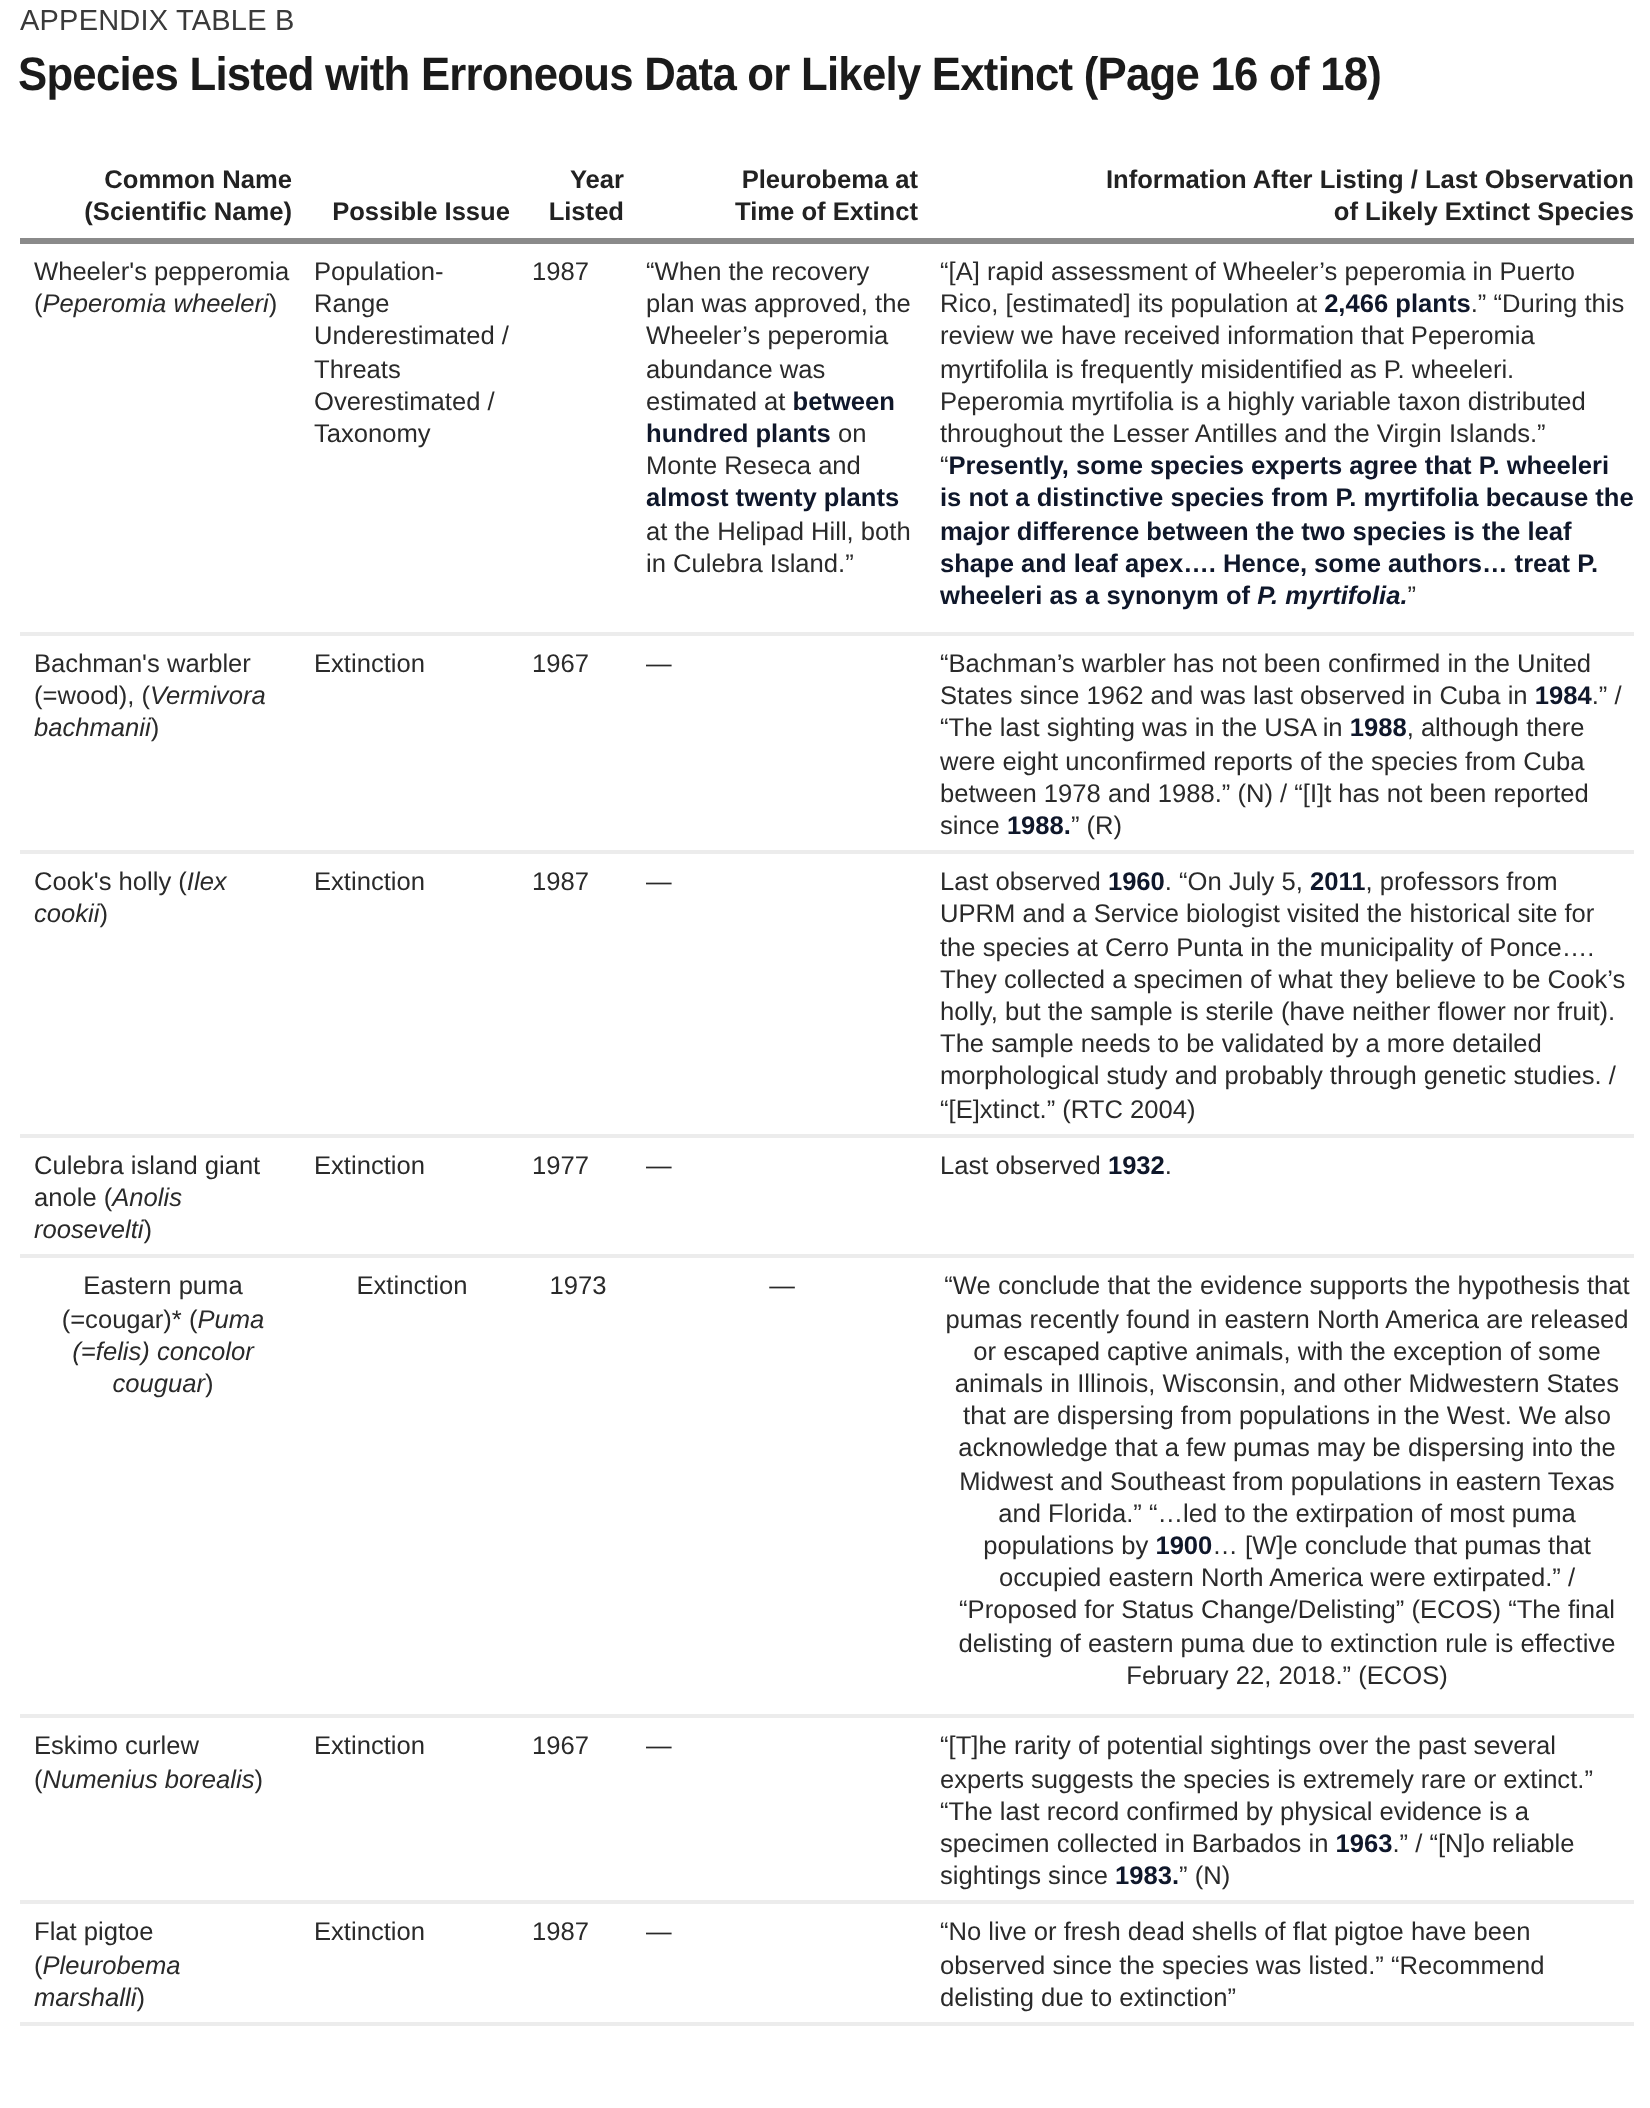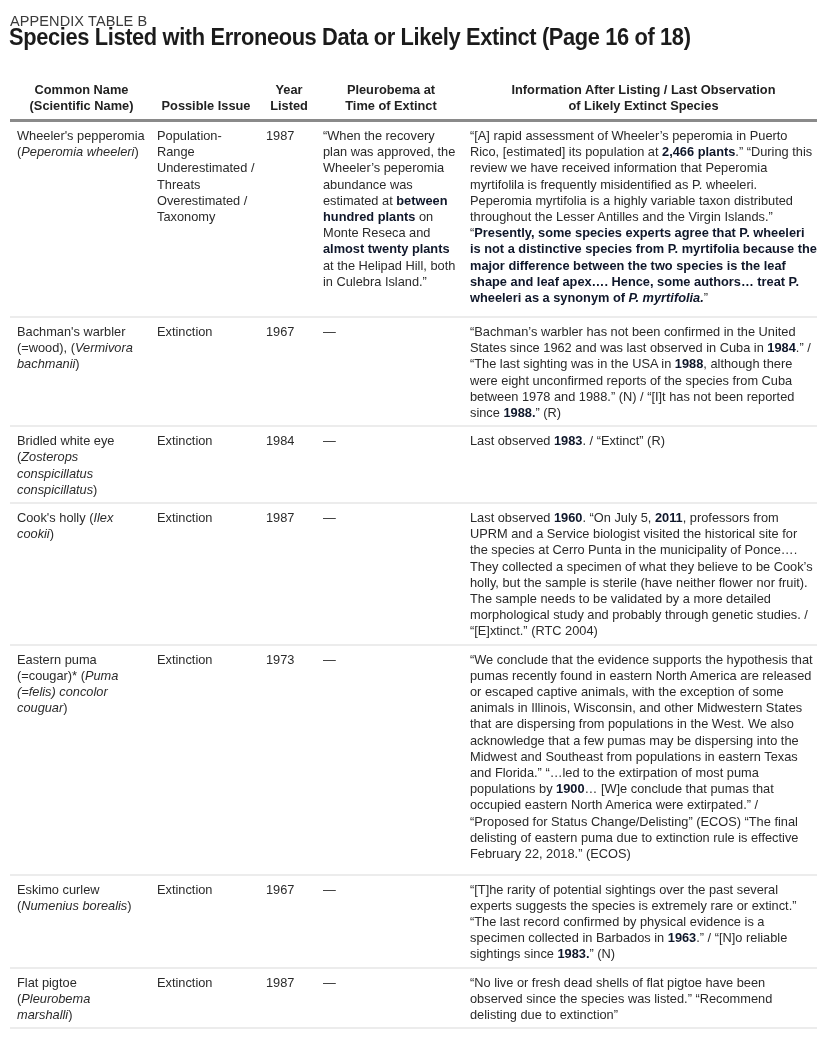--- a/index.html
+++ b/index.html
@@ -1,55 +1,55 @@
 <!DOCTYPE html>
 <html><head>
 <meta charset="utf-8">
 <style>
   html, body { margin: 0; padding: 0; background: #ffffff; }
   body {
     width: 825px; height: 1054px; overflow: hidden; position: relative;
     font-family: "Liberation Sans", "DejaVu Sans", sans-serif; color: #222;
   }
   .kicker {
-    position: absolute; left: 10px; top: 13px;
+    position: absolute; left: 10px; top: 3px;
     font-size: 14.5px; color: #3a3a3a; letter-spacing: 0.1px;
     font-family: "Liberation Sans", sans-serif;
   }
   .title {
     position: absolute; left: 9px; top: 24px;
     font-size: 23.5px; font-weight: bold; color: #1b1b1b;
     letter-spacing: -0.4px; transform: scaleX(0.93); transform-origin: left top;
     white-space: nowrap;
   }
   table {
     position: absolute; left: 10px; top: 82px; width: 807px;
     border-collapse: collapse; table-layout: fixed;
     font-size: 12.8px; line-height: 16.2px;
   }
   col.c1 { width: 140px; } col.c2 { width: 109px; } col.c3 { width: 57px; }
   col.c4 { width: 147px; } col.c5 { width: 354px; }
   th {
-    text-align: center; vertical-align: bottom; font-weight: bold;
+    text-align: right; vertical-align: bottom; font-weight: bold;
     font-size: 12.8px; line-height: 16px; color: #222;
     padding: 0 4px 5px 7px; border-bottom: 3px solid #8a8a8a;
   }
   td {
     vertical-align: top; padding: 6px 4px 4px 7px; color: #2a2a2a;
     border-bottom: 2px solid #ececec;
   }
   td.last, th.last { padding-right: 0; }
   td b { color: #0f172a; }
   .sci { font-style: italic; }
   tr.r1 td { height: 184px; margin-top: 35px; }
   tr.r2 td { height: 94px; }
   tr.r3 td { height: 60px; }
   tr.r4 td { height: 124px; }
   tr.r5 td { height: 44px; }
-  tr.r6 td { height: 218px; }
+  tr.r6 td { height: 218px; text-align: center; }
   tr.r7 td { height: 76px; }
 </style>
 </head>
 <body>
 
 <div class="kicker">APPENDIX TABLE B</div>
 <div class="title">Species Listed with Erroneous Data or Likely Extinct (Page 16 of 18)</div>
 
 <table>
   <colgroup>
@@ -90,33 +90,33 @@
         <td><span>“When the recovery plan was approved, the Wheeler’s peperomia abundance was estimated at </span><b>between hundred plants</b><span> on Monte Reseca and </span><b>almost twenty plants</b><span> at the Helipad Hill, both in Culebra Island.”</span></td>
         <td class="last"><span>“[A] rapid assessment of Wheeler’s peperomia in Puerto Rico, [estimated] its population at </span><b>2,466 plants</b><span>.” “During this review we have received information that Peperomia myrtifolila is frequently misidentified as P. wheeleri. Peperomia myrtifolia is a highly variable taxon distributed throughout the Lesser Antilles and the Virgin Islands.” “</span><b>Presently, some species experts agree that P. wheeleri is not a distinctive species from P. myrtifolia because the major difference between the two species is the leaf shape and leaf apex…. Hence, some authors… treat P. wheeleri as a synonym of </b><b style="font-style: italic;">P. myrtifolia.</b><span>”</span></td>
       </tr>
       <tr class="r2">
         <td><span>Bachman's warbler (=wood),</span> (<span class="sci">Vermivora bachmanii</span>)</td>
         <td>Extinction</td>
         <td>1967</td>
         <td><span>—</span></td>
         <td class="last"><span>“Bachman’s warbler has not been confirmed in the United States since 1962 and was last observed in Cuba in </span><b>1984</b><span>.” / “The last sighting was in the USA in </span><b>1988</b><span>, although there were eight unconfirmed reports of the species from Cuba between 1978 and 1988.” (N) / “[I]t has not been reported since </span><b>1988.</b><span>” (R)</span></td>
       </tr>
-      <tr class="r3">
-        <td><span>Bridled white eye</span> (<span class="sci">Zosterops conspicillatus conspicillatus</span>)</td>
-        <td>Extinction</td>
-        <td>1984</td>
-        <td><span>—</span></td>
-        <td class="last"><span>Last observed </span><b>1983</b><span>. / “Extinct” (R)</span></td>
-      </tr>
       <tr class="r4">
         <td><span>Cook's holly</span> (<span class="sci">Ilex cookii</span>)</td>
         <td>Extinction</td>
         <td>1987</td>
         <td><span>—</span></td>
         <td class="last"><span>Last observed </span><b>1960</b><span>. “On July 5, </span><b>2011</b><span>, professors from UPRM and a Service biologist visited the historical site for the species at Cerro Punta in the municipality of Ponce…. They collected a specimen of what they believe to be Cook’s holly, but the sample is sterile (have neither flower nor fruit). The sample needs to be validated by a more detailed morphological study and probably through genetic studies. / “[E]xtinct.” (RTC 2004)</span></td>
+      </tr>
+      <tr class="r5">
+        <td><span>Culebra island giant anole</span> (<span class="sci">Anolis roosevelti</span>)</td>
+        <td>Extinction</td>
+        <td>1977</td>
+        <td><span>—</span></td>
+        <td class="last"><span>Last observed </span><b>1932</b><span>.</span></td>
       </tr>
       <tr class="r6">
         <td><span>Eastern puma (=cougar)*</span> (<span class="sci">Puma (=felis) concolor couguar</span>)</td>
         <td>Extinction</td>
         <td>1973</td>
         <td><span>—</span></td>
         <td class="last"><span>“We conclude that the evidence supports the hypothesis that pumas recently found in eastern North America are released or escaped captive animals, with the exception of some animals in Illinois, Wisconsin, and other Midwestern States that are dispersing from populations in the West. We also acknowledge that a few pumas may be dispersing into the Midwest and Southeast from populations in eastern Texas and Florida.” “…led to the extirpation of most puma populations by </span><b>1900</b><span>… [W]e conclude that pumas that occupied eastern North America were extirpated.” / “Proposed for Status Change/Delisting” (ECOS) “The final delisting of eastern puma due to extinction rule is effective February 22, 2018.” (ECOS)</span></td>
       </tr>
       <tr class="r7">
         <td><span>Eskimo curlew</span> (<span class="sci">Numenius borealis</span>)</td>

